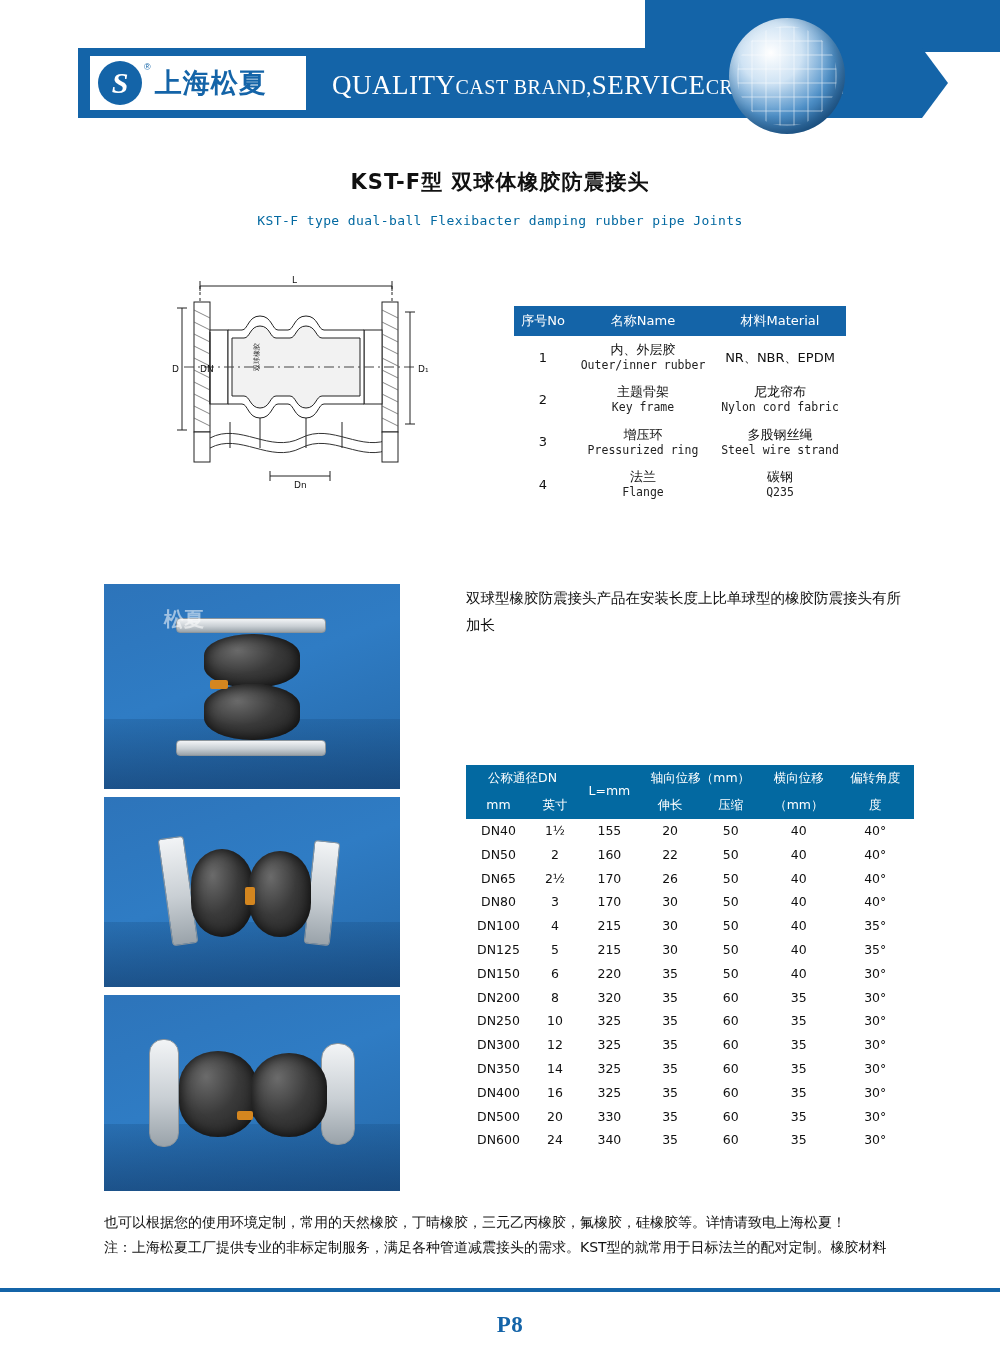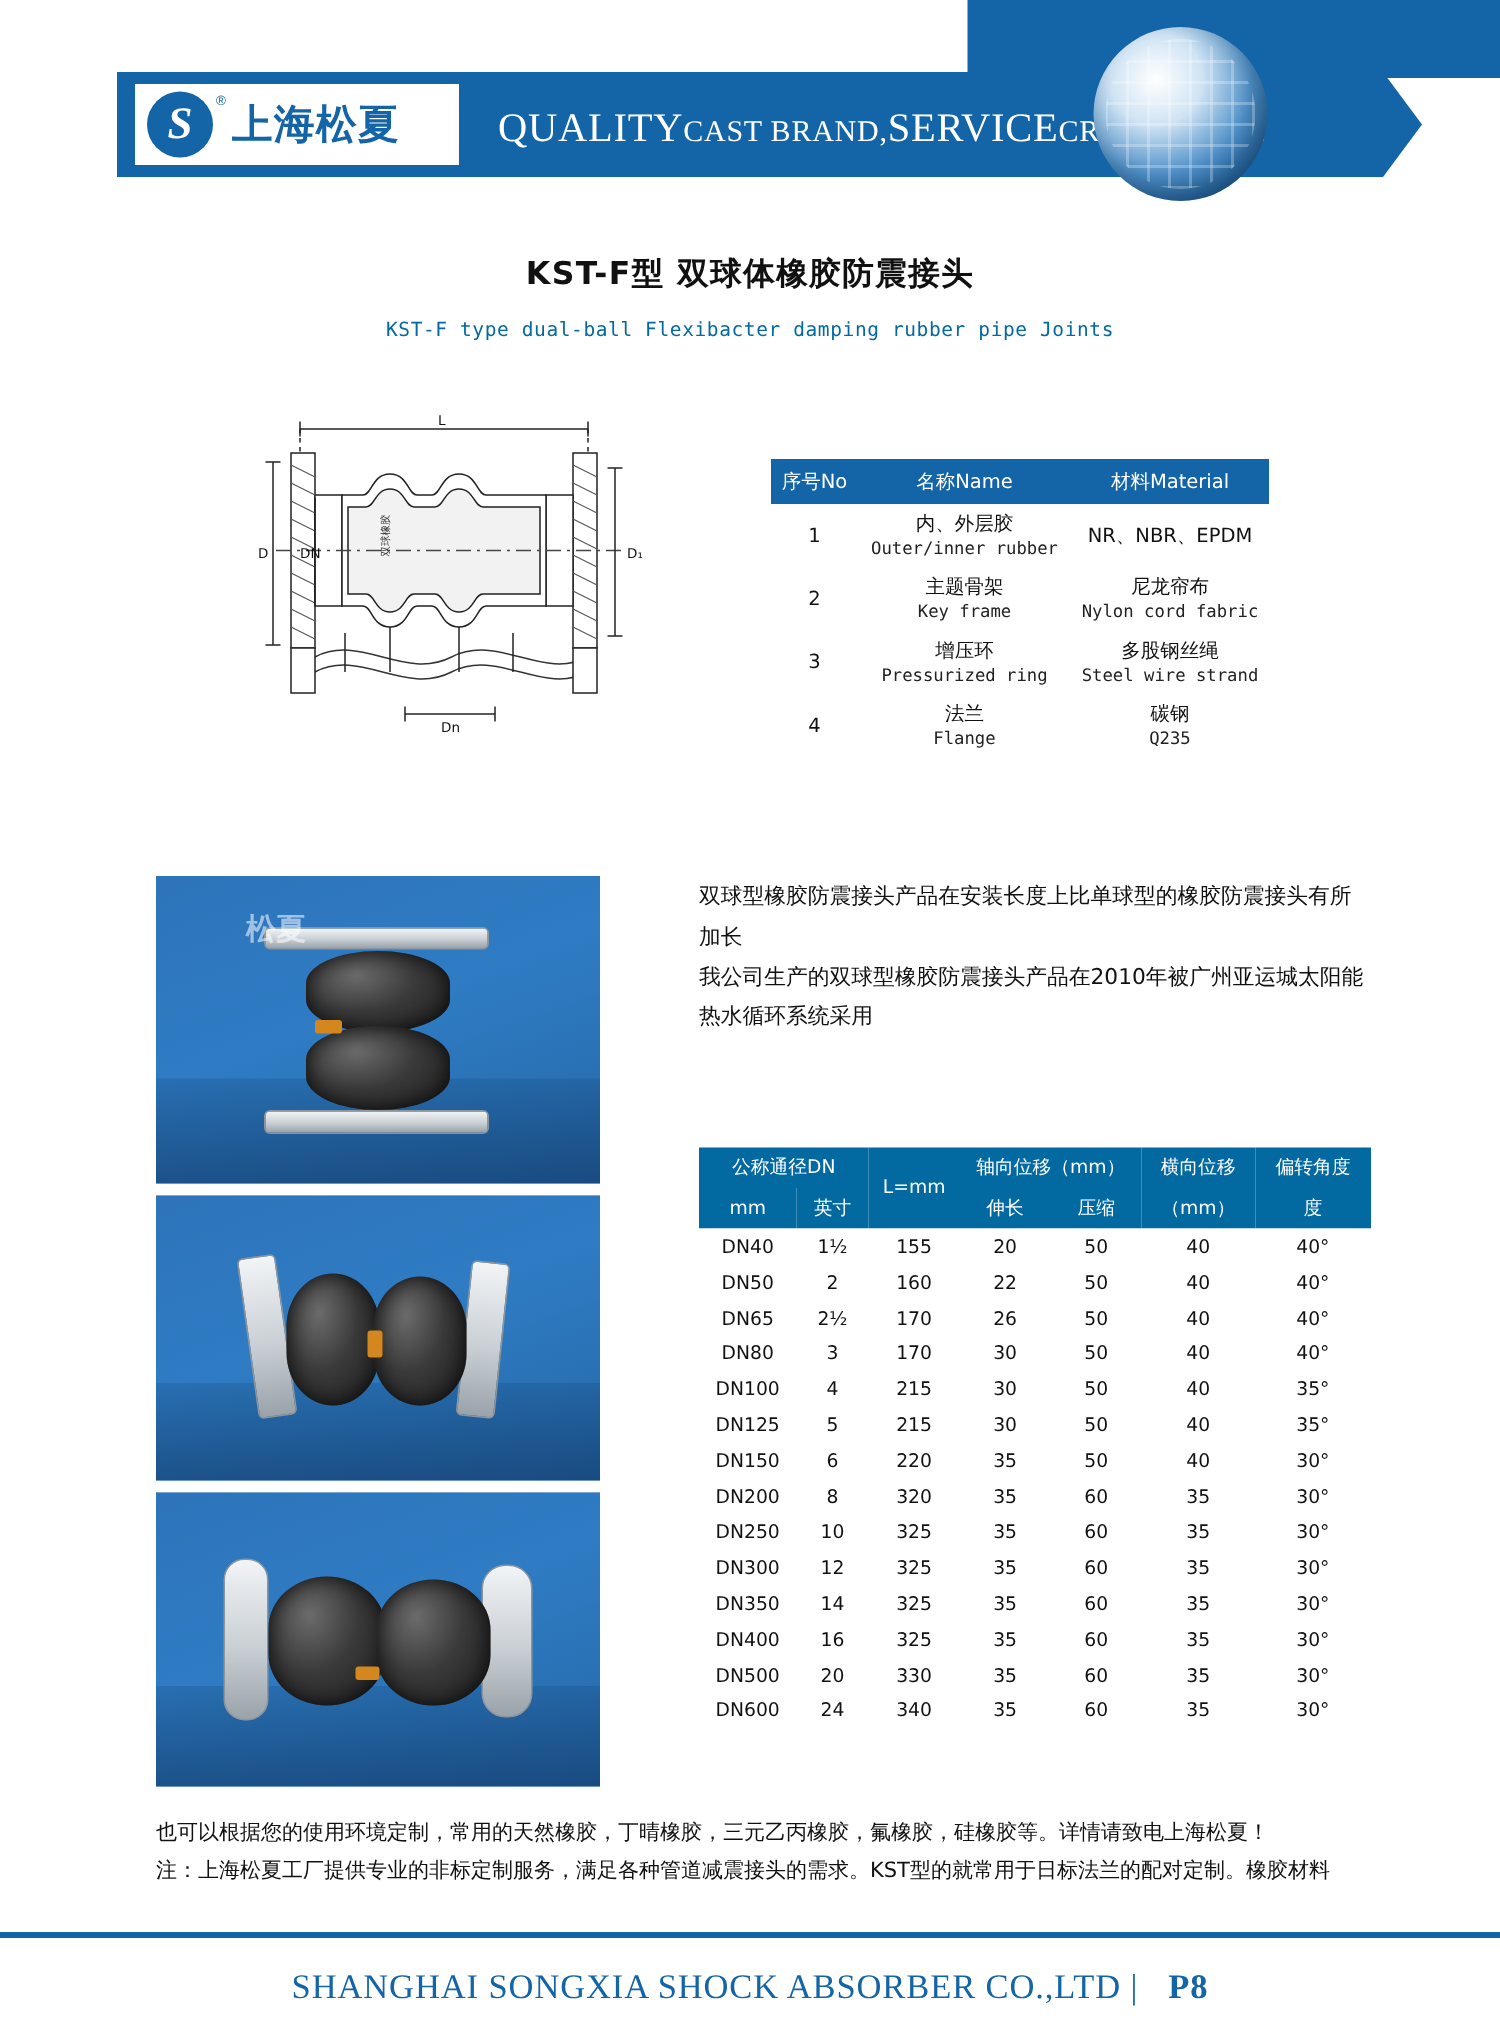--- a/index.html
+++ b/index.html
@@ -485,21 +485,20 @@
     <div class="flange" style="left:10px; top:6px; width:30px; height:108px; border-radius:14px;"></div>
     <div class="flange" style="left:182px; top:10px; width:34px; height:102px; border-radius:16px;"></div>
     <div class="bellow" style="left:40px; top:18px; width:78px; height:86px;"></div>
     <div class="bellow" style="left:112px; top:20px; width:76px; height:84px;"></div>
     <div class="band" style="left:98px; top:78px; width:16px; height:9px;"></div>
   </div>
 </div>
 
 <div class="desc">
   <p>双球型橡胶防震接头产品在安装长度上比单球型的橡胶防震接头有所加长</p>
-  <p>我公司生产的双球型橡胶防震接头产品在2010年被广州亚运城太阳能热水循环系统采用</p>
 </div>
 
 <div class="spec-wrap">
   <table class="spec-table">
     <thead>
       <tr>
         <th colspan="2">公称通径DN</th>
         <th rowspan="2" style="width:58px">L=mm</th>
         <th colspan="2">轴向位移（mm）</th>
         <th rowspan="1">横向位移</th>
@@ -645,15 +644,14 @@
   </table>
 </div>
 
 <div class="note">
   <div>也可以根据您的使用环境定制，常用的天然橡胶，丁晴橡胶，三元乙丙橡胶，氟橡胶，硅橡胶等。详情请致电上海松夏！</div>
   <div>注：上海松夏工厂提供专业的非标定制服务，满足各种管道减震接头的需求。KST型的就常用于日标法兰的配对定制。橡胶材料</div>
 </div>
 
 <div class="footer-line"></div>
 <div class="footer">
-  <span>SHANGHAI SONGXIA SHOCK ABSORBER CO.,LTD |</span>
   <span class="page">P8</span>
 </div>
 
 </body></html>

